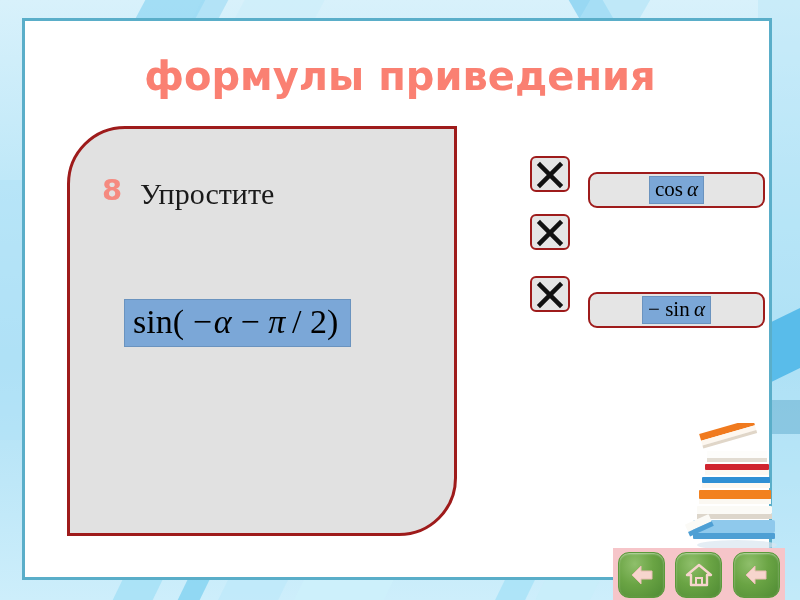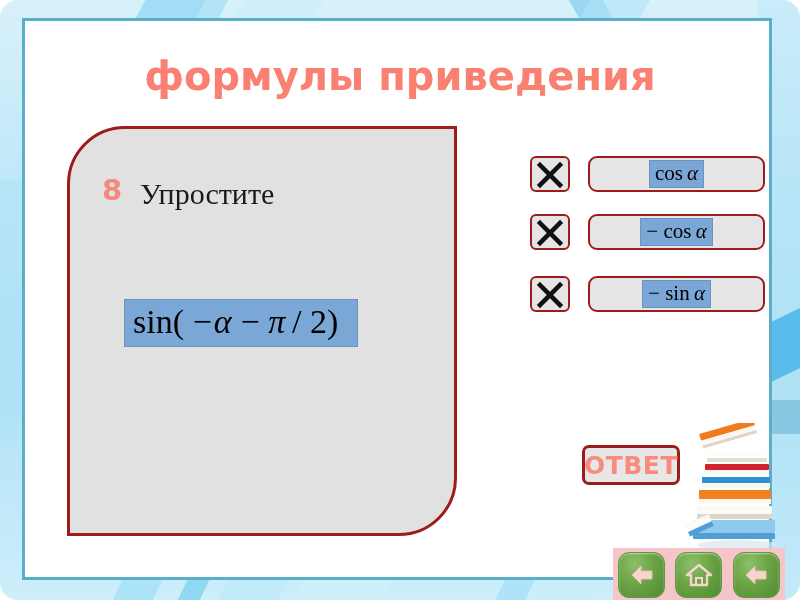--- a/index.html
+++ b/index.html
@@ -10,21 +10,20 @@
     overflow: hidden;
     font-family: "Liberation Serif", serif;
   }
 
   #slide {
     position: relative;
     width: 800px;
     height: 600px;
     background: linear-gradient(180deg, #d8f1fb 0%, #bfe8f8 30%, #aee0f5 60%, #cdeefb 100%);
     overflow: hidden;
-    border-radius: 18px;
   }
 
   
   .deco {
     position: absolute;
     pointer-events: none;
   }
   .deco-top-1 {
     left: 140px; top: -60px; width: 60px; height: 140px;
     background: rgba(120, 205, 240, 0.55);
@@ -155,21 +154,21 @@
     color: #1a1a1a;
     font-family: "Liberation Serif", serif;
     font-size: 30px;
   }
 
   #main-formula {
     position: absolute;
     left: 54px; top: 170px;
     background: #7ba7d7;
     border: 1px solid #6a93bf;
-    padding: 4px 19px 6px 8px;
+    padding: 4px 12px 6px 8px;
     color: #000000;
     font-family: "Liberation Serif", serif;
     font-size: 34px;
     line-height: 1.05;
     white-space: nowrap;
   }
   #main-formula .ital { font-style: italic; }
 
   
   .option-row {
@@ -183,21 +182,21 @@
     left: 0; top: 0;
     width: 40px; height: 36px;
     background: #e5e5e5;
     border: 2px solid #9e1b1b;
     border-radius: 6px;
     box-sizing: border-box;
   }
   .opt-check svg { position: absolute; left: 3px; top: 1px; }
   .opt-box {
     position: absolute;
-    left: 58px; top: 0;
+    left: 58px; top: 16px;
     width: 177px; height: 36px;
     background: #e5e5e5;
     border: 2px solid #9e1b1b;
     border-radius: 9px;
     box-sizing: border-box;
     display: flex;
     align-items: center;
     justify-content: center;
   }
   .opt-text {
@@ -314,39 +313,35 @@
       </div>
     </div>
 
     <div class="option-row" style="top:193px">
       <div class="opt-check">
         <svg width="30" height="30" viewBox="0 0 30 30">
           <line x1="5" y1="6" x2="25" y2="26" stroke="#111" stroke-width="4.5" stroke-linecap="square"></line>
           <line x1="25" y1="6" x2="5" y2="26" stroke="#111" stroke-width="4.5" stroke-linecap="square"></line>
         </svg>
       </div>
-      <div class="opt-box">
-        <span class="opt-text"><span>− </span><span>cos</span> <span class="ital">α</span></span>
-      </div>
     </div>
 
     <div class="option-row" style="top:255px">
       <div class="opt-check">
         <svg width="30" height="30" viewBox="0 0 30 30">
           <line x1="5" y1="6" x2="25" y2="26" stroke="#111" stroke-width="4.5" stroke-linecap="square"></line>
           <line x1="25" y1="6" x2="5" y2="26" stroke="#111" stroke-width="4.5" stroke-linecap="square"></line>
         </svg>
       </div>
       <div class="opt-box">
         <span class="opt-text"><span>− </span><span>sin</span> <span class="ital">α</span></span>
       </div>
     </div>
 
 
-    <div id="answer-btn">ОТВЕТ</div>
 
     <div id="books">
       <svg width="100" height="130" viewBox="0 0 100 130">
 
         <ellipse cx="52" cy="122" rx="40" ry="5" fill="#d9e6ef" opacity="0.7"></ellipse>
 
         <g transform="rotate(-16 40 14)">
           <rect x="16" y="4" width="56" height="7" fill="#f07a1e"></rect>
           <rect x="16" y="11" width="56" height="5" fill="#fdf7ef"></rect>
           <rect x="16" y="16" width="56" height="3" fill="#e0d6c8"></rect>

